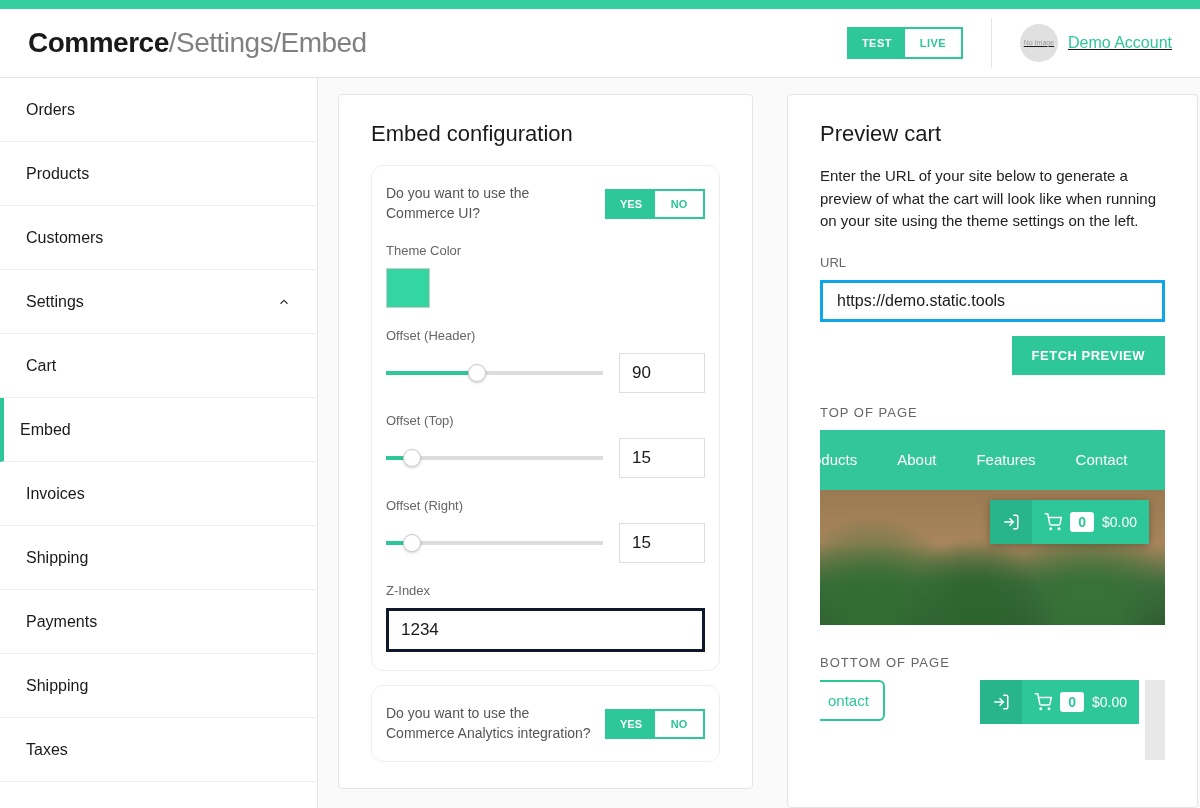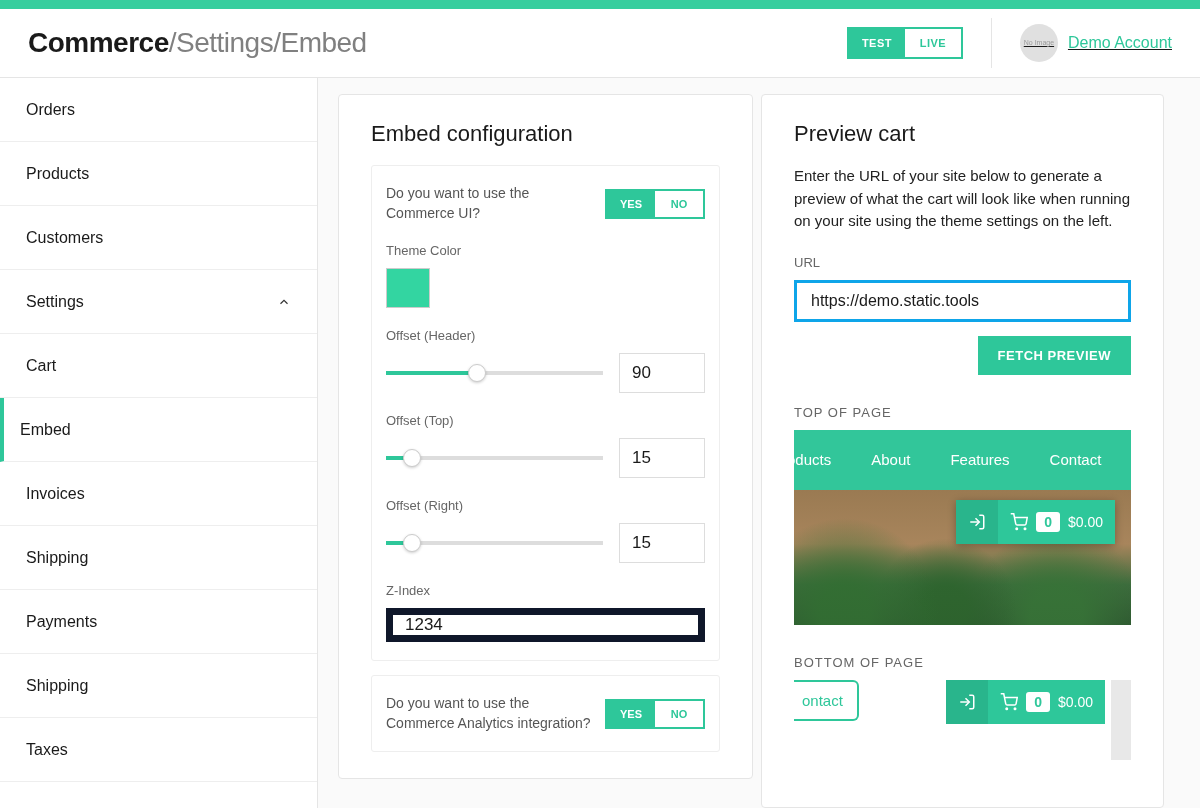--- a/index.html
+++ b/index.html
@@ -15,43 +15,43 @@
 .mode-toggle .inactive { background: #fff; color: #2ec79a; }
 .vr { width: 1px; height: 50px; background: #e5e5e5; }
 .account { display: flex; align-items: center; gap: 10px; text-decoration: underline; }
 .avatar { width: 38px; height: 38px; border-radius: 50%; background: #e0e0e0; display: flex; align-items: center; justify-content: center; font-size: 7px; color: #999; text-align: center; line-height: 1.1; }
 .account-name { color: #2ec79a; font-size: 16px; }
 .layout { display: flex; height: 730px; }
 .sidebar { width: 318px; border-right: 1px solid #e5e5e5; }
 .side-item { height: 64px; border-bottom: 1px solid #eee; display: flex; align-items: center; padding: 0 26px; font-size: 16px; color: #1a1a1a; cursor: pointer; position: relative; }
 .side-item.active { border-left: 4px solid #2ec79a; padding-left: 16px; background: #fff; }
 .side-item .chev { margin-left: auto; }
-.main { flex: 1; display: flex; gap: 8px; padding: 16px 36px 0 20px; background: #fafafa; overflow: hidden; }
+.main { flex: 1; display: flex; gap: 34px; padding: 16px 2px 0 20px; background: #fafafa; overflow: hidden; }
 .card { background: #fff; border: 1px solid #e5e5e5; border-radius: 4px; padding: 26px 32px; }
 .col-left { width: 415px; display: flex; flex-direction: column; gap: 18px; overflow-y: auto; }
 .col-right { flex: 1; }
 .card h2 { font-size: 22px; font-weight: 400; margin-bottom: 18px; }
-.panel { border: 1px solid #eee; border-radius: 3px; padding: 18px 14px; margin-bottom: 14px; }
+.panel { border: 1px solid #eee; border-radius: 12px; padding: 18px 14px; margin-bottom: 14px; }
 .panel-head { display: flex; align-items: center; gap: 14px; }
 .panel-head .q { font-size: 14px; color: #555; flex: 1; line-height: 1.4; }
 .yesno { display: flex; border: 2px solid #2ec79a; }
 .yesno div { width: 48px; height: 26px; display: flex; align-items: center; justify-content: center; font-size: 11px; font-weight: 700; cursor: pointer; }
 .yesno .yes { background: #2ec79a; color: #fff; }
 .yesno .no { background: #fff; color: #2ec79a; }
 .field-label { font-size: 13px; color: #666; margin-top: 20px; margin-bottom: 10px; }
 .color-row { display: flex; gap: 16px; align-items: center; }
 .swatch { width: 44px; height: 40px; border: 1px solid #ccc; background: #33d5a1; cursor: pointer; }
 .text-input { flex: 1; height: 40px; border: 1px solid #ddd; padding: 0 12px; font-size: 17px; color: #333; display: flex; align-items: center; position: relative; }
 .text-input .id-icon { margin-left: auto; color: #999; font-size: 14px; }
 .slider-row { display: flex; align-items: center; gap: 16px; margin-top: 6px; }
 .slider { flex: 1; height: 4px; background: #ddd; position: relative; cursor: pointer; }
 .slider .fill { position: absolute; left: 0; top: 0; height: 4px; background: #2ec79a; }
 .slider .knob { position: absolute; top: -7px; width: 18px; height: 18px; border-radius: 50%; background: #fff; border: 1px solid #ccc; box-shadow: 0 1px 3px rgba(0,0,0,0.2); transform: translateX(-9px); }
 .num-input { width: 86px; height: 40px; border: 1px solid #ddd; display: flex; align-items: center; padding: 0 12px; font-size: 17px; }
-.full-input { width: 100%; height: 34px; border: 7px solid #0f172a; padding: 0 12px; font-size: 17px; display: flex; align-items: center; }
+.full-input { width: 100%; height: 44px; border: 3px solid #0f172a; padding: 0 12px; font-size: 17px; display: flex; align-items: center; }
 .desc { font-size: 15px; line-height: 1.5; color: #222; margin-bottom: 22px; }
 .url-input { width: 100%; height: 42px; border: 3px solid #0ea5e9; padding: 0 14px; font-size: 16px; display: flex; align-items: center; }
 .fetch-row { display: flex; justify-content: flex-end; margin-top: 14px; }
 .btn { background: #2ec79a; color: #fff; font-size: 13px; font-weight: 600; letter-spacing: 0.5px; padding: 12px 20px; border: none; cursor: pointer; }
 .section-label { font-size: 13px; letter-spacing: 1px; color: #666; margin-top: 30px; margin-bottom: 10px; }
 .preview-box { height: 195px; background: #32c69a; position: relative; overflow: hidden; }
 .nav { height: 60px; display: flex; align-items: center; gap: 40px; padding-left: 0; color: #fff; font-size: 15px; }
 .nav span:first-child { margin-left: -12px; }
 .hero { position: absolute; top: 60px; left: 0; right: 0; bottom: 0; background: linear-gradient(180deg, #9a7a52 0%, #a8855c 40%, #3d6b3d 70%, #2d5530 100%); }
 .hero::before { content:""; position:absolute; inset:0; background: radial-gradient(circle at 15% 90%, rgba(50,110,50,0.9) 8%, transparent 30%), radial-gradient(circle at 45% 88%, rgba(45,100,45,0.9) 10%, transparent 32%), radial-gradient(circle at 78% 92%, rgba(55,115,55,0.9) 9%, transparent 30%); }

